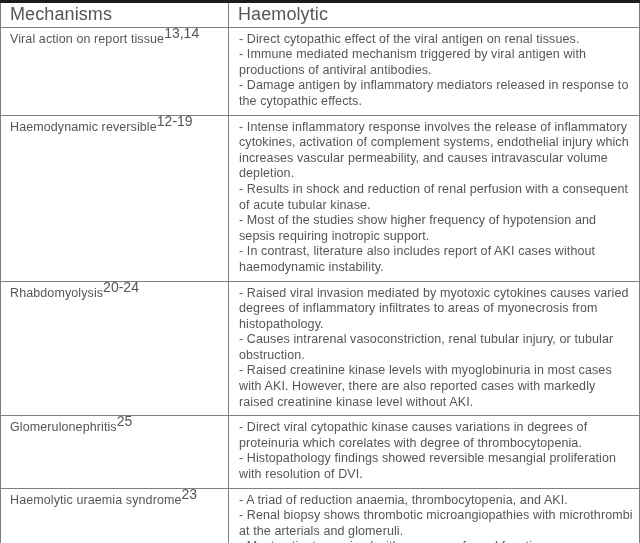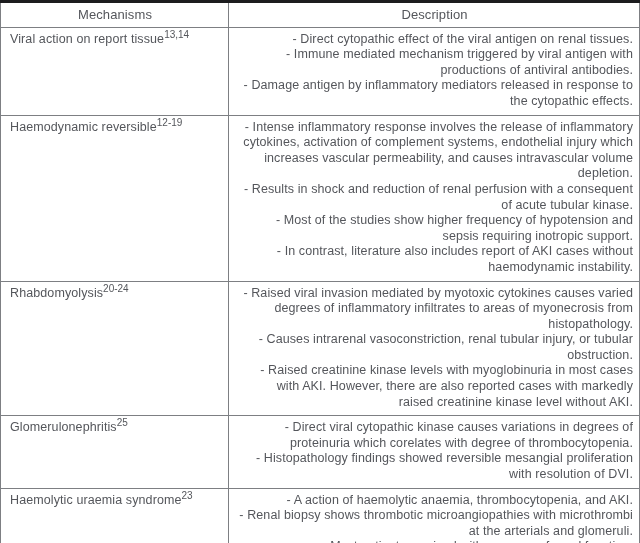--- a/index.html
+++ b/index.html
@@ -27,52 +27,50 @@
     border: 1px solid #7d7f83;
     vertical-align: top;
     text-align: left;
     font-weight: normal;
     font-size: 12.5px;
     line-height: 15.6px;
     letter-spacing: 0.1px;
   }
   th {
     padding: 4px 8px 4px 9px;
-    font-size: 13px;
-    text-align: center;
+    font-size: 18px;
   }
   td.mech-cell {
     padding: 4px 8px 5px 9px;
   }
   td.desc-cell {
     padding: 4px 6px 5px 10px;
-    text-align: right;
   }
   sup.ref {
-    font-size: 10px;
+    font-size: 14px;
     line-height: 0;
     vertical-align: super;
     letter-spacing: 0;
   }
   .point {
     margin: 0;
   }
 </style>
 </head>
 <body>
 
 <table class="mech-table">
   <colgroup>
     <col class="col-mech">
     <col class="col-desc">
   </colgroup>
   <thead>
     <tr>
       <th>Mechanisms</th>
-      <th>Description</th>
+      <th>Haemolytic</th>
     </tr>
   </thead>
   <tbody id="table-body">
       <tr>
         <td class="mech-cell"><span>Viral action on report tissue</span><sup class="ref">13,14</sup></td>
         <td class="desc-cell">
           <div class="point">- Direct cytopathic effect of the viral antigen on renal tissues.</div>
           <div class="point">- Immune mediated mechanism triggered by viral antigen with productions of antiviral antibodies.</div>
           <div class="point">- Damage antigen by inflammatory mediators released in response to the cytopathic effects.</div>
         </td>
@@ -97,19 +95,19 @@
       <tr>
         <td class="mech-cell"><span>Glomerulonephritis</span><sup class="ref">25</sup></td>
         <td class="desc-cell">
           <div class="point">- Direct viral cytopathic kinase causes variations in degrees of proteinuria which corelates with degree of thrombocytopenia.</div>
           <div class="point">- Histopathology findings showed reversible mesangial proliferation with resolution of DVI.</div>
         </td>
       </tr>
       <tr>
         <td class="mech-cell"><span>Haemolytic uraemia syndrome</span><sup class="ref">23</sup></td>
         <td class="desc-cell">
-          <div class="point">- A action of haemolytic anaemia, thrombocytopenia, and AKI.</div>
+          <div class="point">- A triad of reduction anaemia, thrombocytopenia, and AKI.</div>
           <div class="point">- Renal biopsy shows thrombotic microangiopathies with microthrombi at the arterials and glomeruli.</div>
           <div class="point">- Most patients survived with recovery of renal function.</div>
         </td>
       </tr>
     </tbody>
 </table>
 
 </body></html>

